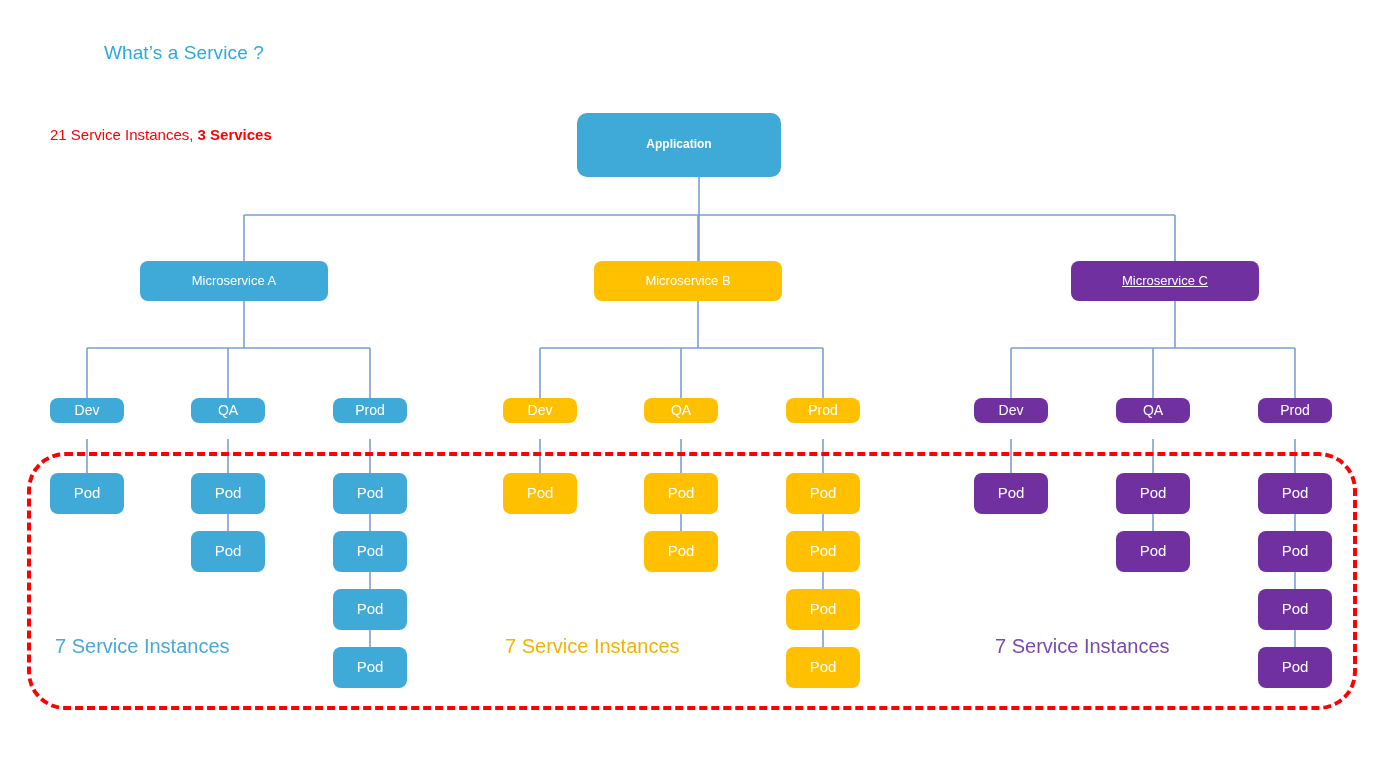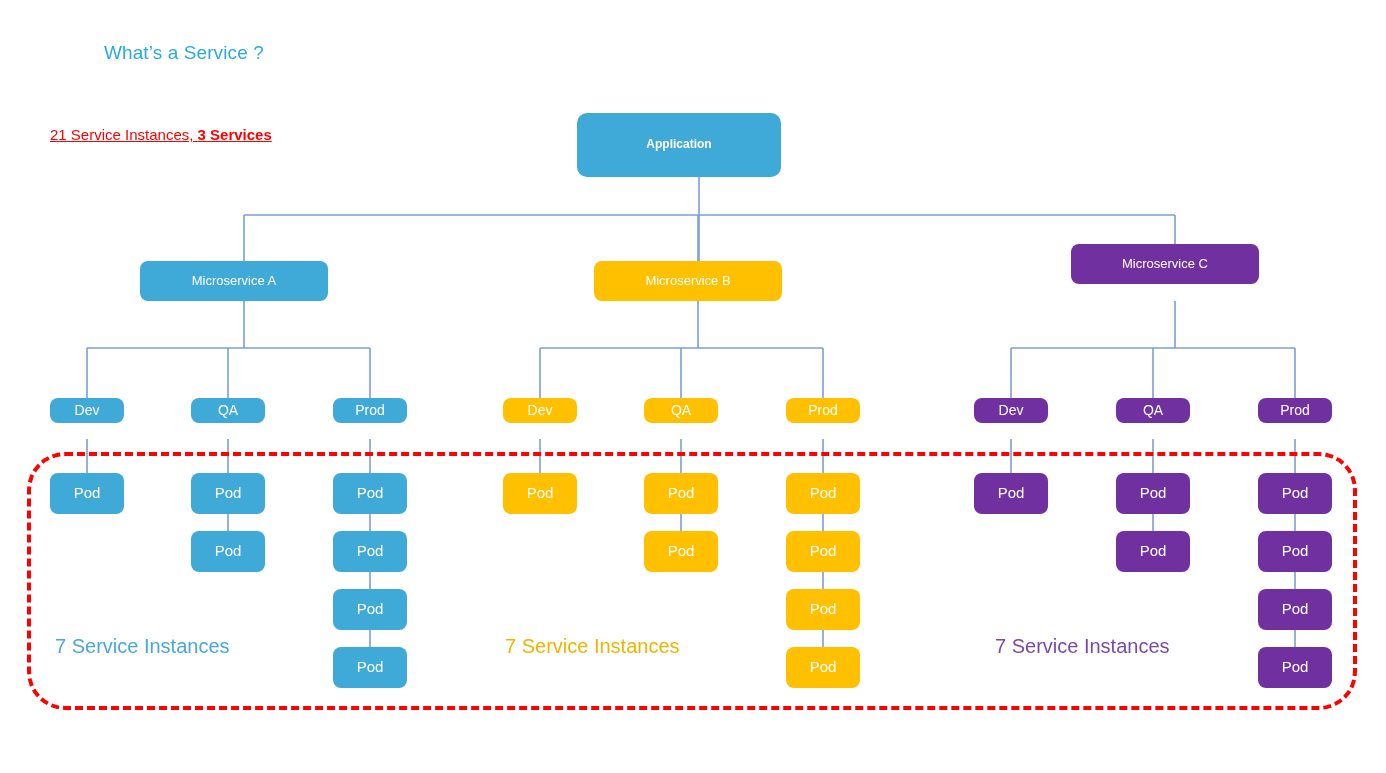--- a/index.html
+++ b/index.html
@@ -8,21 +8,21 @@
     font-family:"Liberation Sans","DejaVu Sans",sans-serif;
   }
   #canvas{position:absolute;inset:0;}
   svg.wires{position:absolute;left:0;top:0;width:1386px;height:773px;pointer-events:none;}
 
   .page-title{
     position:absolute;left:104px;top:42px;font-size:19px;color:#29abe2;
     letter-spacing:.1px;white-space:nowrap;
   }
   .subtitle{
-    position:absolute;left:50px;top:126px;font-size:15px;color:#ff0000;white-space:nowrap;text-decoration:underline;
+    position:absolute;left:50px;top:126px;font-size:15px;color:#ff0000;white-space:nowrap;
   }
   .subtitle .bold{font-weight:bold;}
 
   .node{
     position:absolute;box-sizing:border-box;display:flex;align-items:center;
     justify-content:center;color:#ffffff;text-align:center;line-height:1.1;
     border-radius:8px;
   }
   .node.app{width:204px;height:64px;border-radius:10px;font-size:12px;font-weight:bold;}
   .node.ms{width:188px;height:40px;font-size:13px;}
@@ -167,21 +167,21 @@
       <div class="node pod c-amber" style="left: 786px; top: 531px;">
         <span>Pod</span>
       </div>
       <div class="node pod c-amber" style="left: 786px; top: 589px;">
         <span>Pod</span>
       </div>
       <div class="node pod c-amber" style="left: 786px; top: 647px;">
         <span>Pod</span>
       </div>
       <div class="grp-label lbl-amber" style="left: 505px; top: 635px;">7 Service Instances</div>
-      <div class="node ms c-purple" style="left: 1071px; top: 244px;">
+      <div class="node ms c-purple" style="left: 1071px; top: 261px; text-decoration: underline;">
         <span>Microservice C</span>
       </div>
       <div class="node env c-purple" style="left: 974px; top: 398px;">
         <span>Dev</span>
       </div>
       <div class="node pod c-purple" style="left: 974px; top: 473px;">
         <span>Pod</span>
       </div>
       <div class="node env c-purple" style="left: 1116px; top: 398px;">
         <span>QA</span>

